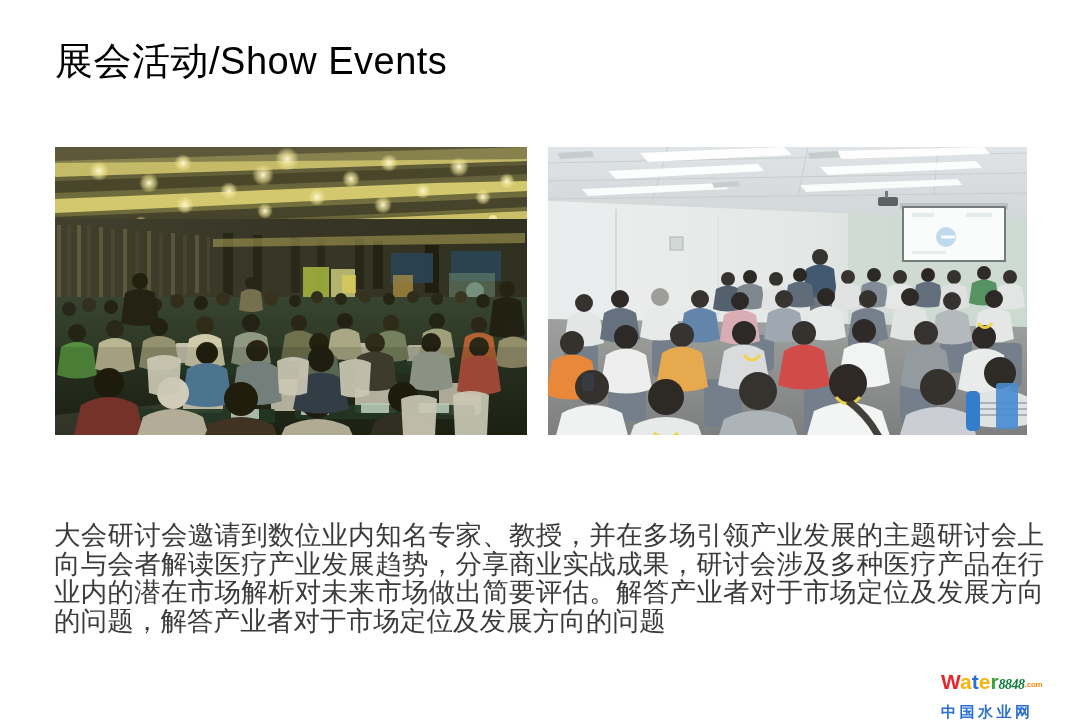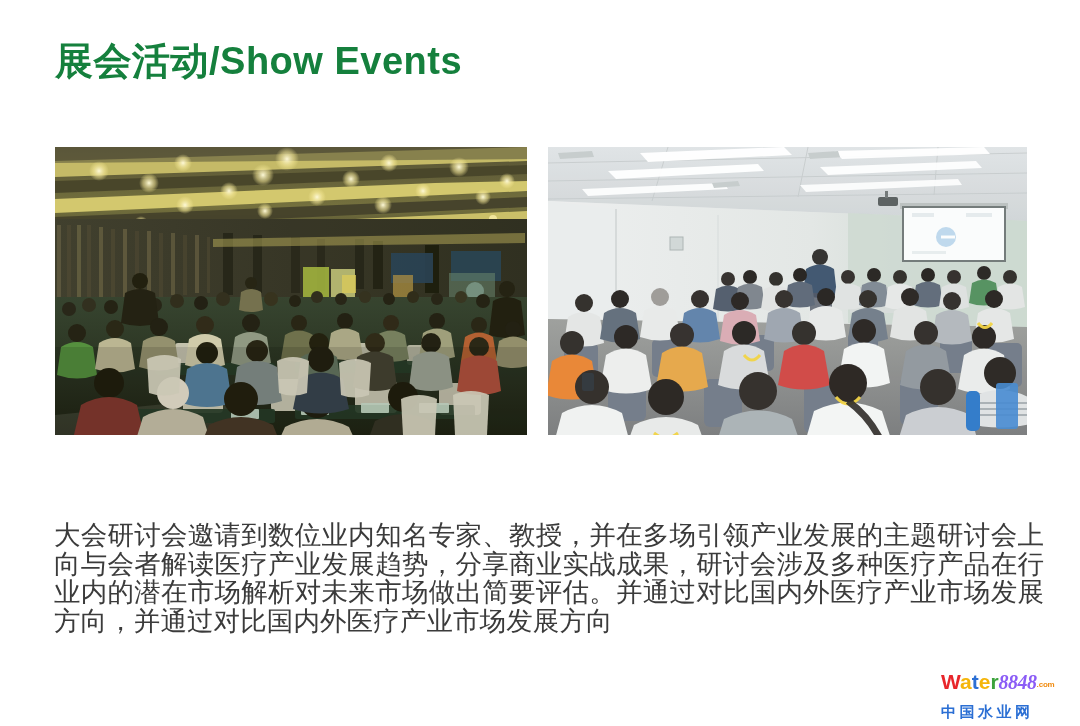--- a/index.html
+++ b/index.html
@@ -15,22 +15,22 @@
     position:relative;
   }
 
   
   .slide-title {
     position:absolute;
     left:55px;
     top:36px;
     font-family:"Liberation Sans","DejaVu Sans",sans-serif;
     font-size:38px;
-    font-weight:bold;
-    color:#15803d;
+    font-weight:normal;
+    color:#000000;
     letter-spacing:0.5px;
     white-space:nowrap;
   }
 
   
   .photo-row {
     position:absolute;
     left:55px;
     top:147px;
     width:972px;
@@ -80,22 +80,22 @@
     white-space:nowrap;
   }
   .wm-top .c-red    { color:#e8262b; }
   .wm-top .c-yellow { color:#f5b50a; }
   .wm-top .c-blue   { color:#2b6fd4; }
   .wm-top .c-green  { color:#3da33d; }
   .wm-num {
     font-family:"Liberation Serif","DejaVu Serif",serif;
     font-style:italic;
     font-weight:bold;
-    font-size:20px;
-    color:#8b5cf6;
+    font-size:14px;
+    color:#15803d;
     letter-spacing:-0.5px;
   }
   .wm-dotcom {
     font-family:"Liberation Sans",sans-serif;
     font-size:8px;
     font-weight:bold;
     color:#f08c12;
     vertical-align:2px;
     letter-spacing:-0.2px;
   }
@@ -687,21 +687,21 @@
       <rect x="448" y="236" width="22" height="46" rx="3" fill="#3f86cf" opacity="0.9"></rect>
 
       <rect x="34" y="226" width="12" height="18" rx="2" fill="#2b3136"></rect>
 
       <rect x="0" y="0" width="479" height="288" fill="#ffffff" opacity="0.05"></rect>
     </svg>
   </div>
 </div>
 
 <div class="body-text">
-  <p>大会研讨会邀请到数位业内知名专家、教授，并在多场引领产业发展的主题研讨会上向与会者解读医疗产业发展趋势，分享商业实战成果，研讨会涉及多种医疗产品在行业内的潜在市场解析对未来市场做出简要评估。并通过对比国内外医疗产业市场发展方向，并通过对比国内外医疗产业市场发展方向</p>
+  <p>大会研讨会邀请到数位业内知名专家、教授，并在多场引领产业发展的主题研讨会上向与会者解读医疗产业发展趋势，分享商业实战成果，研讨会涉及多种医疗产品在行业内的潜在市场解析对未来市场做出简要评估。解答产业者对于市场定位及发展方向的问题，解答产业者对于市场定位及发展方向的问题</p>
 </div>
 
 <div class="watermark">
   <div class="wm-top">
     <span class="c-red">W</span><span class="c-yellow">a</span><span class="c-blue">t</span><span class="c-yellow">e</span><span class="c-green">r</span><span class="wm-num">8848</span><span class="wm-dotcom">.com</span>
   </div>
   <div class="wm-cn">中国水业网</div>
 </div>
 
 </body></html>

